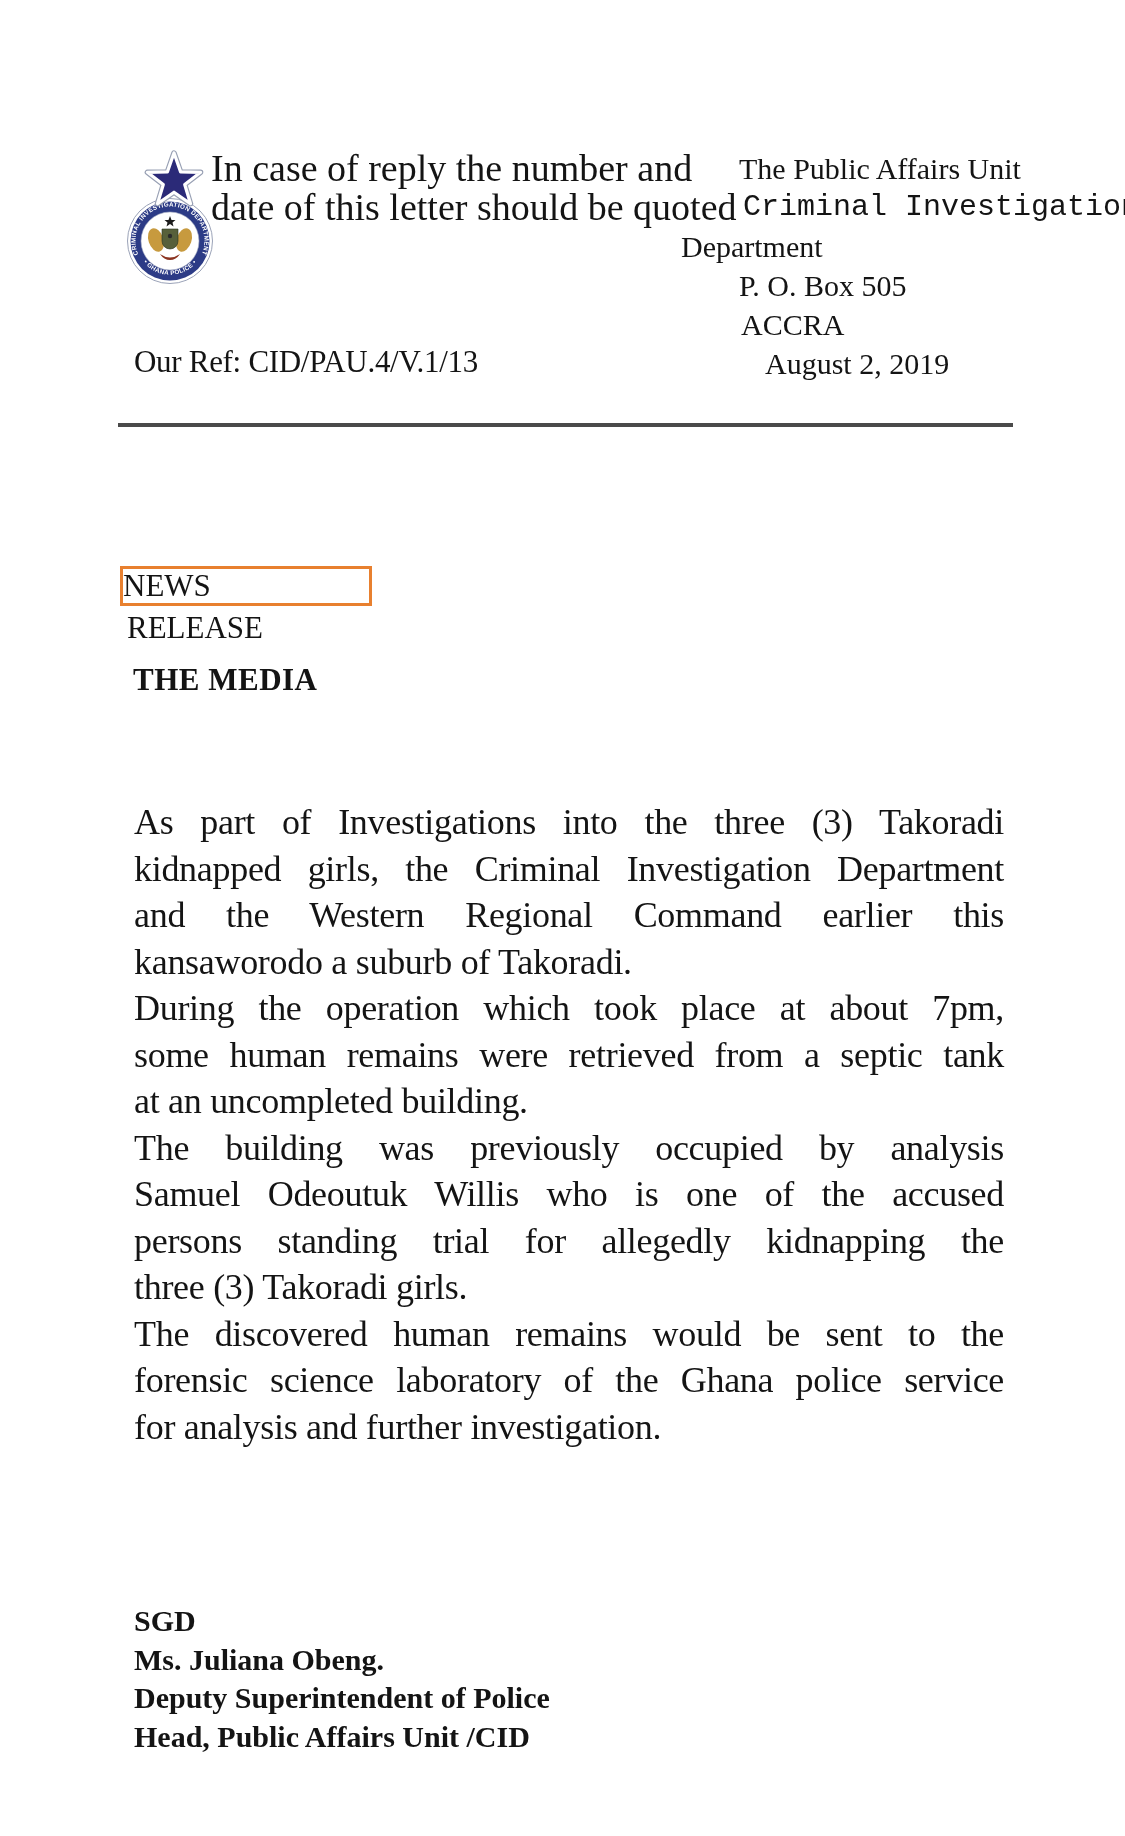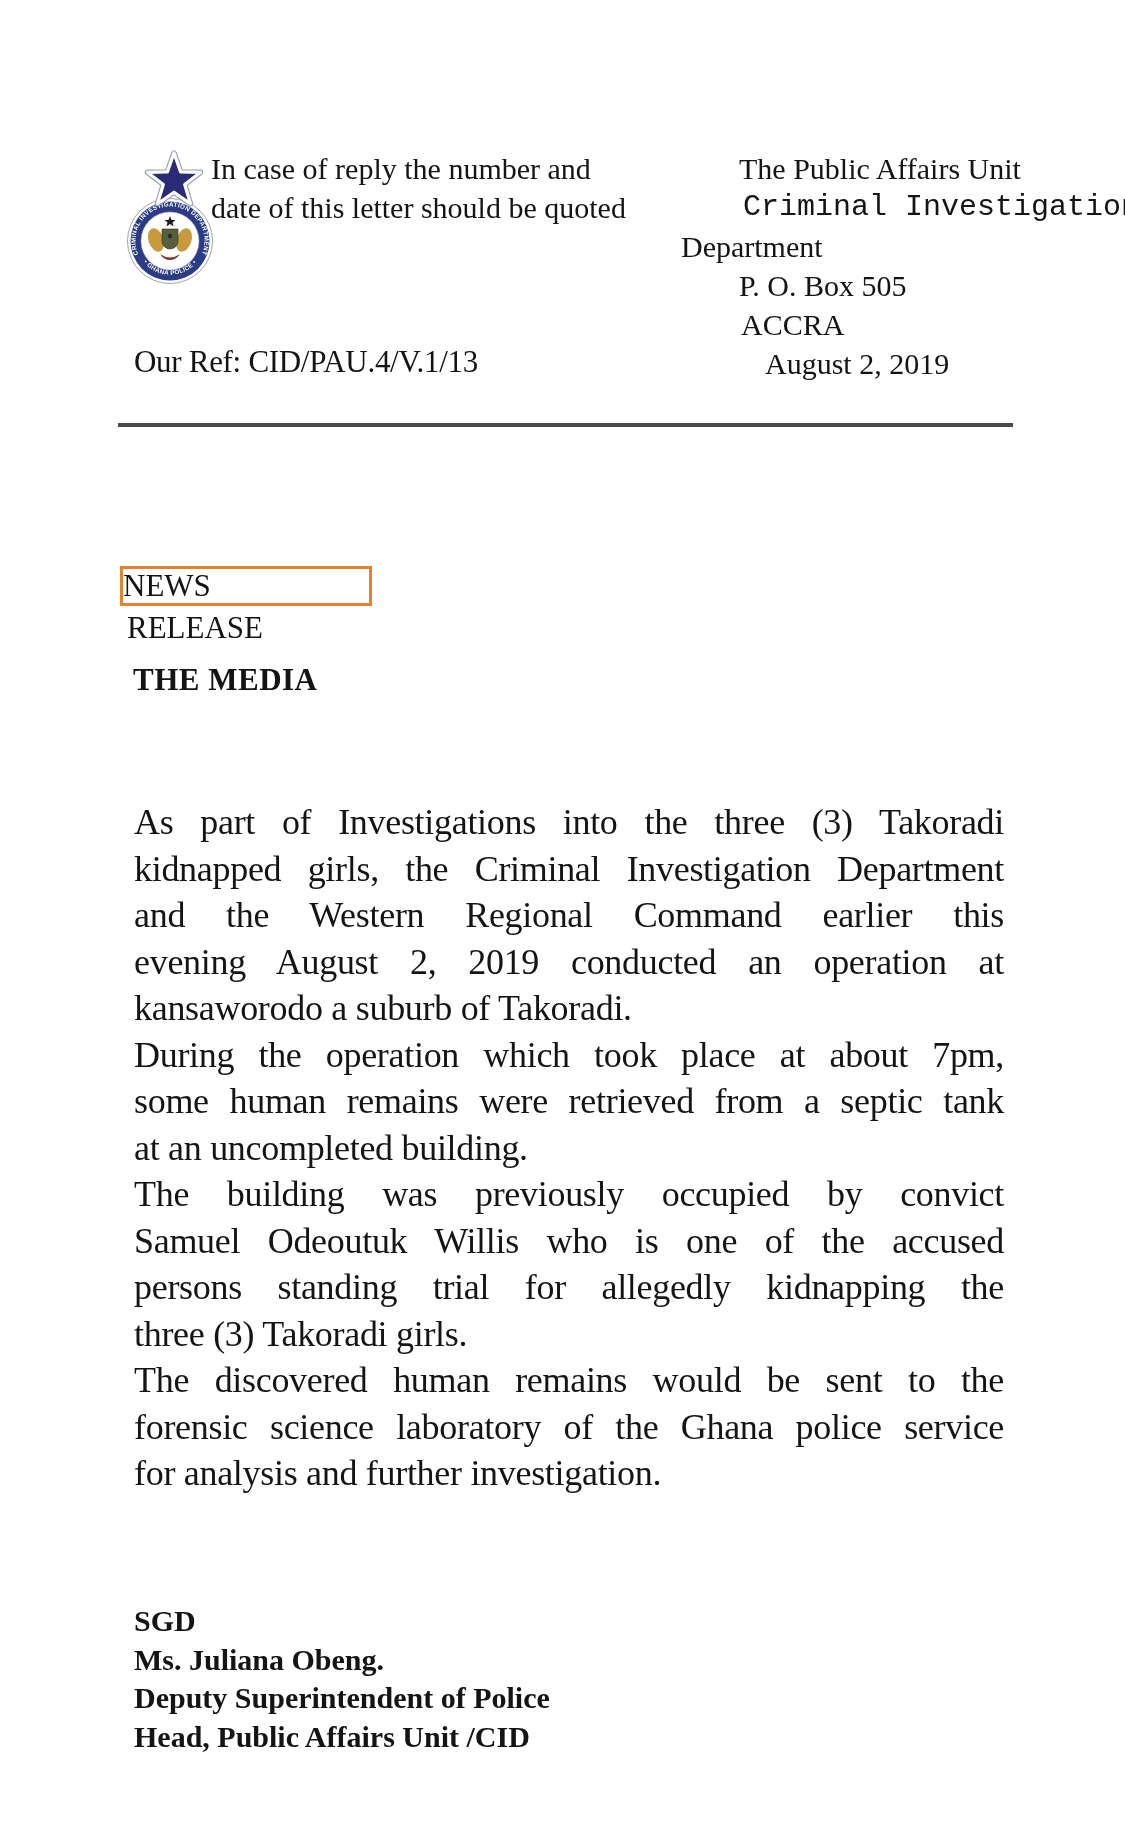--- a/index.html
+++ b/index.html
@@ -9,21 +9,21 @@
     height:1836px;
     background:#ffffff;
     font-family:"Liberation Serif", serif;
     color:#141414;
     overflow:hidden;
   }
   .abs{position:absolute;}
 
   
   .logo{left:123px;top:150px;width:94px;height:135px;}
-  .note{left:211px;top:149px;font-size:30px;line-height:39px;white-space:nowrap;}
+  .note{left:211px;top:149px;font-size:38px;line-height:39px;white-space:nowrap;}
   .addr{left:681px;top:149px;font-size:30px;line-height:39px;white-space:nowrap;}
   .addr .l1{margin-left:58px;}
   .addr .l2{margin-left:62px;font-family:Liberation Mono, monospace;}
   .addr .l3{margin-left:0;}
   .addr .l4{margin-left:58px;}
   .addr .l5{margin-left:60px;}
   .addr .l6{margin-left:84px;}
   .ourref{left:134px;top:344px;font-size:31px;letter-spacing:-0.3px;white-space:nowrap;}
 
   .rule{left:118px;top:423px;width:895px;height:4px;background:#4a4a4a;}
@@ -108,26 +108,25 @@
   <div class="abs newsbox">
     <span>NEWS</span>
   </div>
   <div class="abs releaselbl">RELEASE</div>
   <div class="abs medialbl">THE MEDIA</div>
 
   <div class="abs bodytext">
     <div class="jline">As part of Investigations into the three (3) Takoradi</div>
     <div class="jline">kidnapped girls, the Criminal Investigation Department</div>
     <div class="jline">and the Western Regional Command earlier this</div>
-    <div class="jline">evening August 2, 2019 conducted an operation at</div>
     <div class="jline plast">kansaworodo a suburb of Takoradi.</div>
     <div class="jline">During the operation which took place at about 7pm,</div>
     <div class="jline">some human remains were retrieved from a septic tank</div>
     <div class="jline plast">at an uncompleted building.</div>
-    <div class="jline">The building was previously occupied by convict</div>
+    <div class="jline">The building was previously occupied by analysis</div>
     <div class="jline">Samuel Odeoutuk Willis who is one of the accused</div>
     <div class="jline">persons standing trial for allegedly kidnapping the</div>
     <div class="jline plast">three (3) Takoradi girls.</div>
     <div class="jline">The discovered human remains would be sent to the</div>
     <div class="jline">forensic science laboratory of the Ghana police service</div>
     <div class="jline plast">for analysis and further investigation.</div>
   </div>
 
   <div class="abs sig">
     <div>SGD</div>

